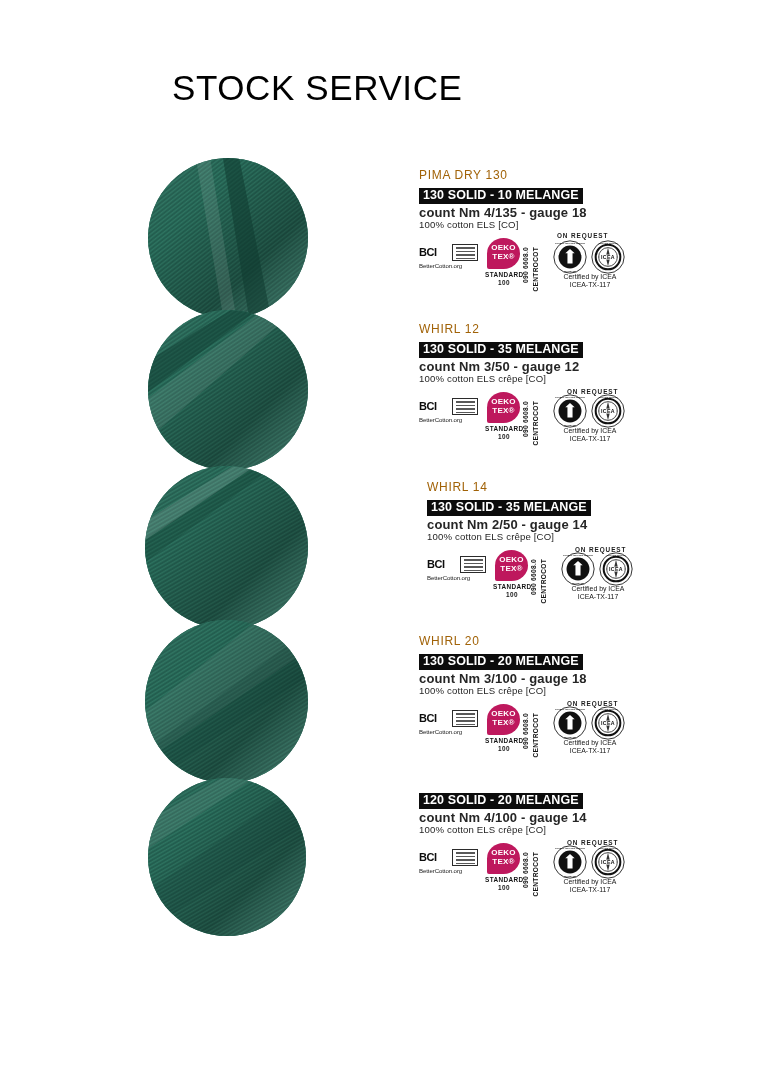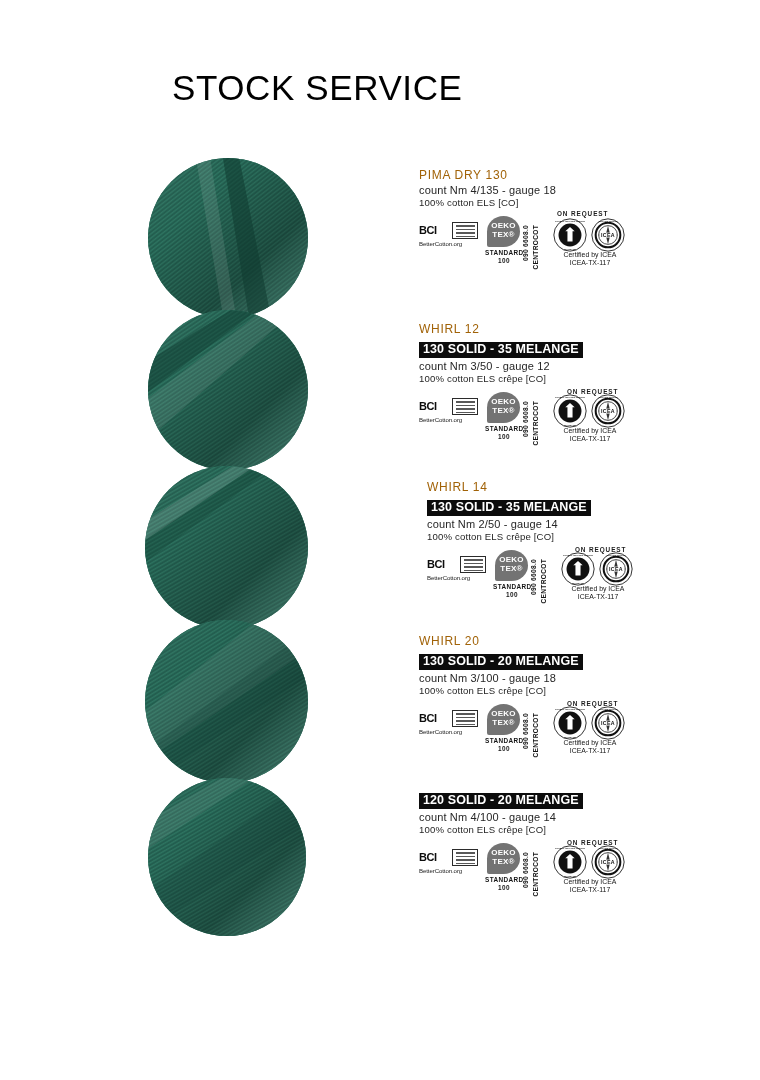--- a/index.html
+++ b/index.html
@@ -122,26 +122,27 @@
     background: #0c0c0c;
     color: #ffffff;
     font-size: 12.5px;
     font-weight: bold;
     letter-spacing: 0.1px;
     padding: 1px 4px 2px 4px;
     white-space: nowrap;
     line-height: 13px;
   }
   .p-spec {
-    font-size: 11px;
+    font-size: 13px;
     color: #262626;
     margin-top: 3px;
     line-height: 11.5px;
     letter-spacing: 0.15px;
     white-space: nowrap;
+    font-weight: bold;
   }
   .p-comp {
     font-size: 9.6px;
     color: #262626;
     line-height: 11.5px;
     letter-spacing: 0.15px;
     white-space: nowrap;
   }
 
   
@@ -202,21 +203,21 @@
   .oeko {
     position: absolute;
     left: 66px;
     top: 2px;
     width: 40px;
     height: 46px;
   }
   .oeko-badge {
     width: 33px;
     height: 31px;
-    background: #737373;
+    background: #be185d;
     border-radius: 50% 50% 50% 2px;
     position: relative;
     margin-left: 2px;
   }
   .oeko-badge span {
     position: absolute;
     left: 0;
     top: 5px;
     width: 100%;
     text-align: center;
@@ -400,20 +401,21 @@
       <svg class="fold" viewBox="0 0 200 200" preserveAspectRatio="none">
             <path d="M-10 60 L110 -10 L150 -10 L-10 96 Z" fill="#ffffff" opacity="0.08"></path>
      <path d="M-10 150 L190 10 L210 50 L-10 200 Z" fill="#0e3a30" opacity="0.18"></path>
           </svg>
     </div>
   </div>
 
 <div id="products">
     <div class="product" style="top: 168px;">
     <div class="p-title">PIMA DRY 130</div>
+    <div><span class="p-badge">130 SOLID - 10 MELANGE</span></div>
     <div class="p-spec">count Nm 4/135 - gauge 18</div>
     <div class="p-comp">100% cotton ELS [CO]</div>
 
     <div class="certs">
       <div class="on-request" style="left:138px; top:-4px;">ON REQUEST</div>
 
       <div class="bci">
         <div class="bci-mark">BCI</div>
         <div class="bci-box">
           <i></i>

